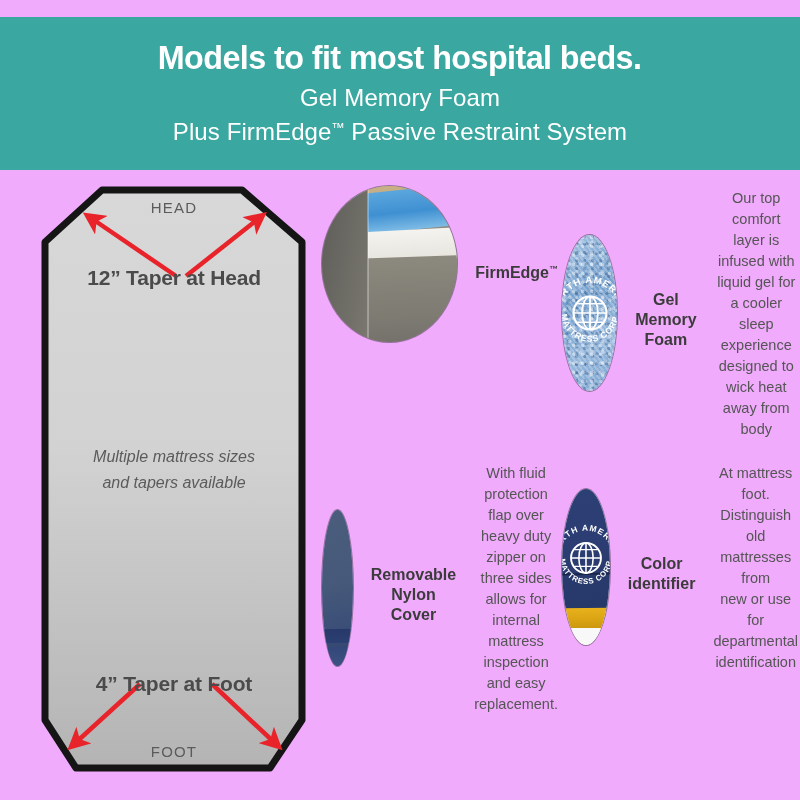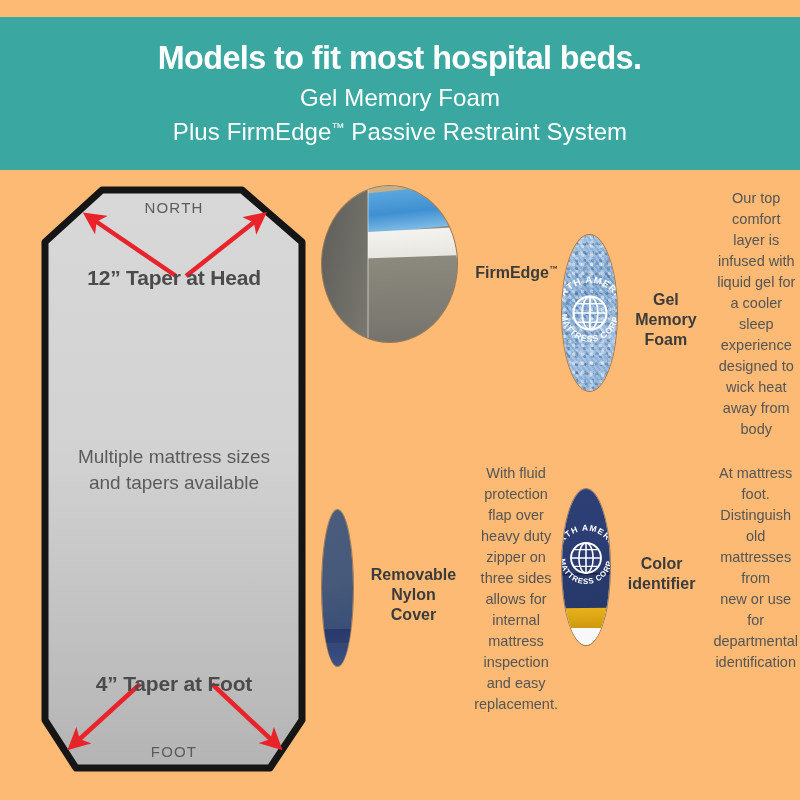--- a/index.html
+++ b/index.html
@@ -10,21 +10,21 @@
     height: 800px;
     background: #ffffff;
     font-family: "Liberation Sans", sans-serif;
     overflow: hidden;
   }
 
   #page {
     position: relative;
     width: 800px;
     height: 800px;
-    background: #fdba74;
+    background: #f0abfc;
   }
 
   
   #banner {
     position: absolute;
     left: 0;
     top: 17px;
     width: 800px;
     height: 153px;
     background: #3aa8a0;
@@ -94,23 +94,24 @@
   }
   #taper-head { top: 80px; }
   #taper-foot { bottom: 80px; }
 
   #center-text {
     position: absolute;
     top: 258px;
     width: 100%;
     text-align: center;
     color: #5b5b5b;
-    font-size: 19px;
+    font-size: 16px;
     line-height: 26px;
     font-weight: 300;
+    font-style: italic;
   }
 
   
   #features {
     position: absolute;
     left: 320px;
     top: 186px;
     width: 480px;
     height: 590px;
   }
@@ -280,21 +281,21 @@
 
       <polygon points="62,4 202,4 262,56 262,534 230,582 36,582 5,534 5,56" fill="url(#mattFill)" stroke="#151515" stroke-width="7" stroke-linejoin="round"></polygon>
 
       <line x1="136" y1="90" x2="48" y2="30" stroke="#e8232a" stroke-width="4.5" marker-end="url(#arrowhead)"></line>
       <line x1="146" y1="90" x2="222" y2="30" stroke="#e8232a" stroke-width="4.5" marker-end="url(#arrowhead)"></line>
 
       <line x1="100" y1="498" x2="32" y2="560" stroke="#e8232a" stroke-width="4.5" marker-end="url(#arrowhead)"></line>
       <line x1="172" y1="498" x2="238" y2="560" stroke="#e8232a" stroke-width="4.5" marker-end="url(#arrowhead)"></line>
     </svg>
 
-    <div class="mattress-label" id="label-head">NORTH</div>
+    <div class="mattress-label" id="label-head">HEAD</div>
     <div class="mattress-label" id="label-foot">FOOT</div>
 
     <div class="taper-text" id="taper-head">12” Taper at Head</div>
     <div class="taper-text" id="taper-foot">4” Taper at Foot</div>
 
     <div id="center-text">
       <div>Multiple mattress sizes</div>
       <div>and tapers available</div>
     </div>
   </div>

